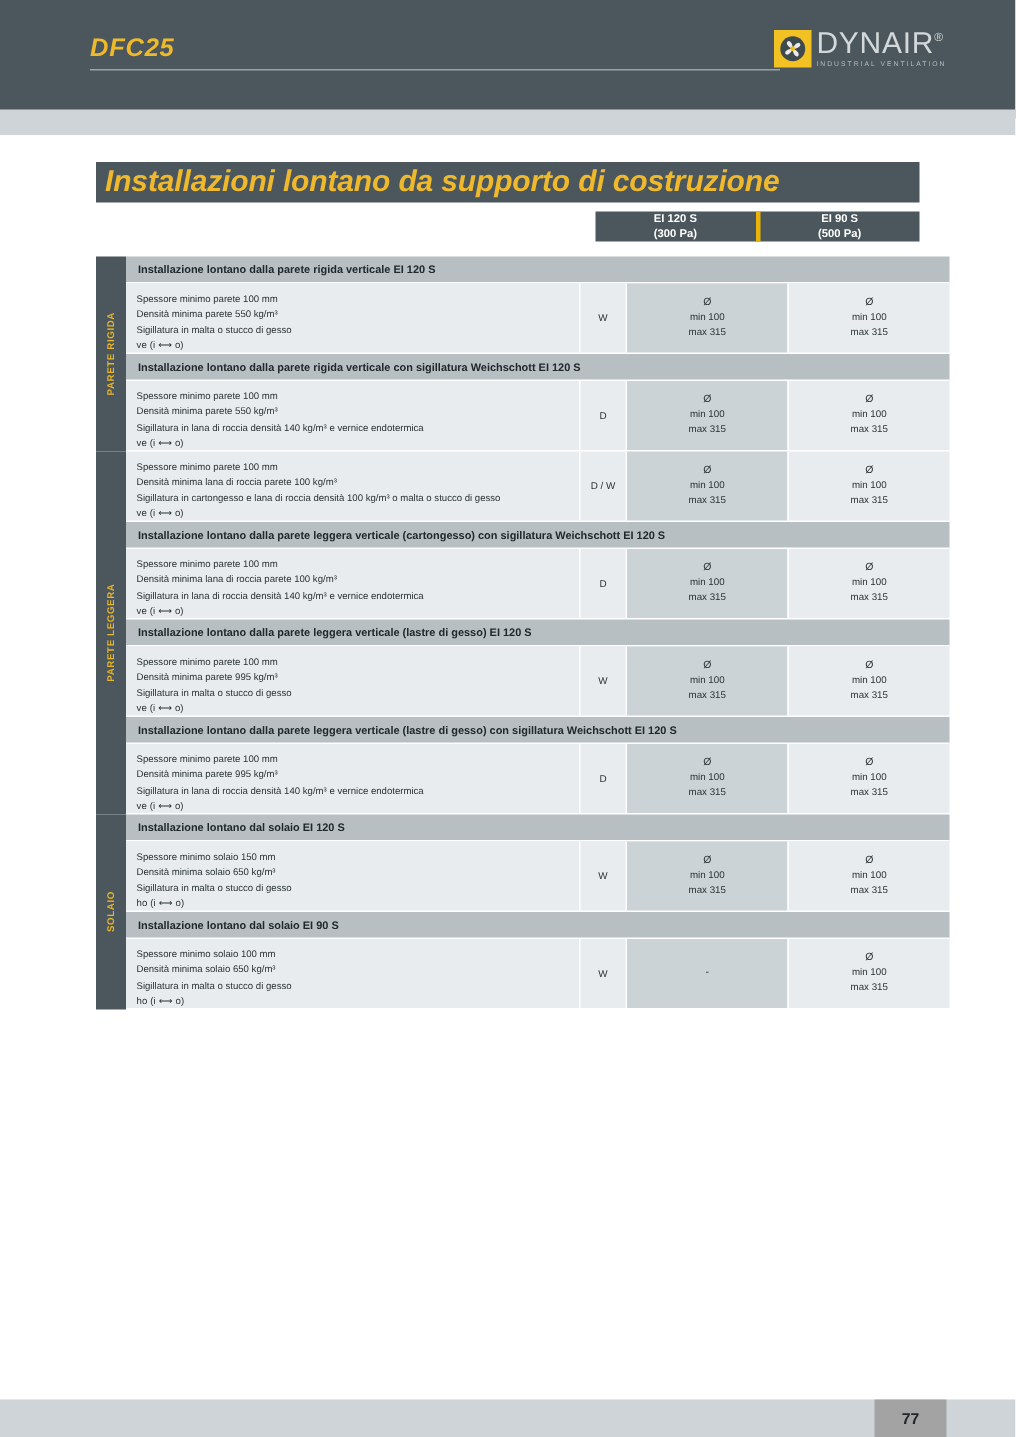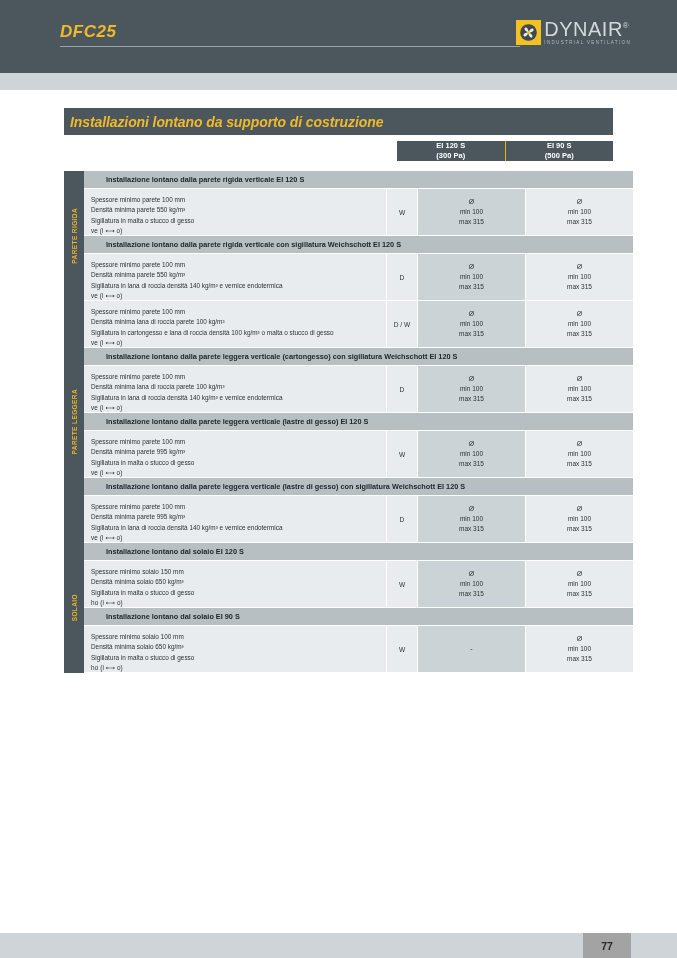--- a/index.html
+++ b/index.html
@@ -75,21 +75,21 @@
   .title-banner {
     position: absolute;
     left: 64px; top: 108px;
     width: 549px; height: 27px;
     background: #4b575c;
     display: flex;
     align-items: center;
   }
   .title-banner span {
     color: #f0b92c;
-    font-size: 14px;
+    font-size: 20px;
     font-weight: bold;
     font-style: italic;
     letter-spacing: -0.1px;
     padding-left: 6px;
   }
 
   
   .col-headers {
     position: absolute;
     left: 397px; top: 141px;
@@ -101,21 +101,21 @@
     background: #4b575c;
     color: #ffffff;
     font-size: 7.5px;
     font-weight: bold;
     display: flex;
     flex-direction: column;
     align-items: center;
     justify-content: center;
     line-height: 1.35;
   }
-  .col-head + .col-head { border-left: 1px solid #eab308; }
+  .col-head + .col-head { border-left: 3px solid #eab308; }
 
   
   .table {
     position: absolute;
     left: 64px; top: 171px;
     width: 549px;
   }
   .group { display: flex; }
   .group-tab {
     width: 20px;
@@ -134,21 +134,21 @@
     transform: rotate(180deg);
     white-space: nowrap;
   }
   .group-body { flex: 1; }
 
   .sec-header {
     background: #b7bfc2;
     height: 18px;
     display: flex;
     align-items: center;
-    padding-left: 22px;
+    padding-left: 8px;
     font-size: 7.3px;
     font-weight: bold;
     color: #20282c;
     border-bottom: 1px solid #ffffff;
   }
 
   .data-row {
     display: flex;
     height: 47px;
     border-bottom: 1px solid #ffffff;

